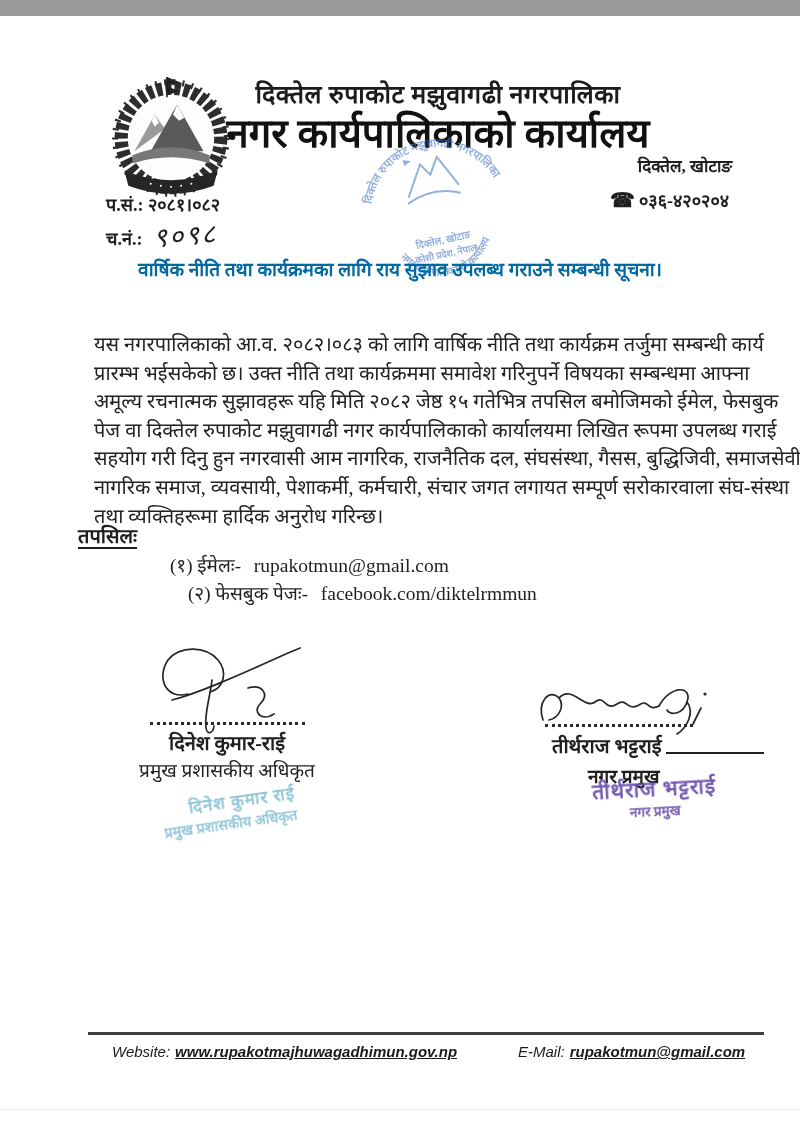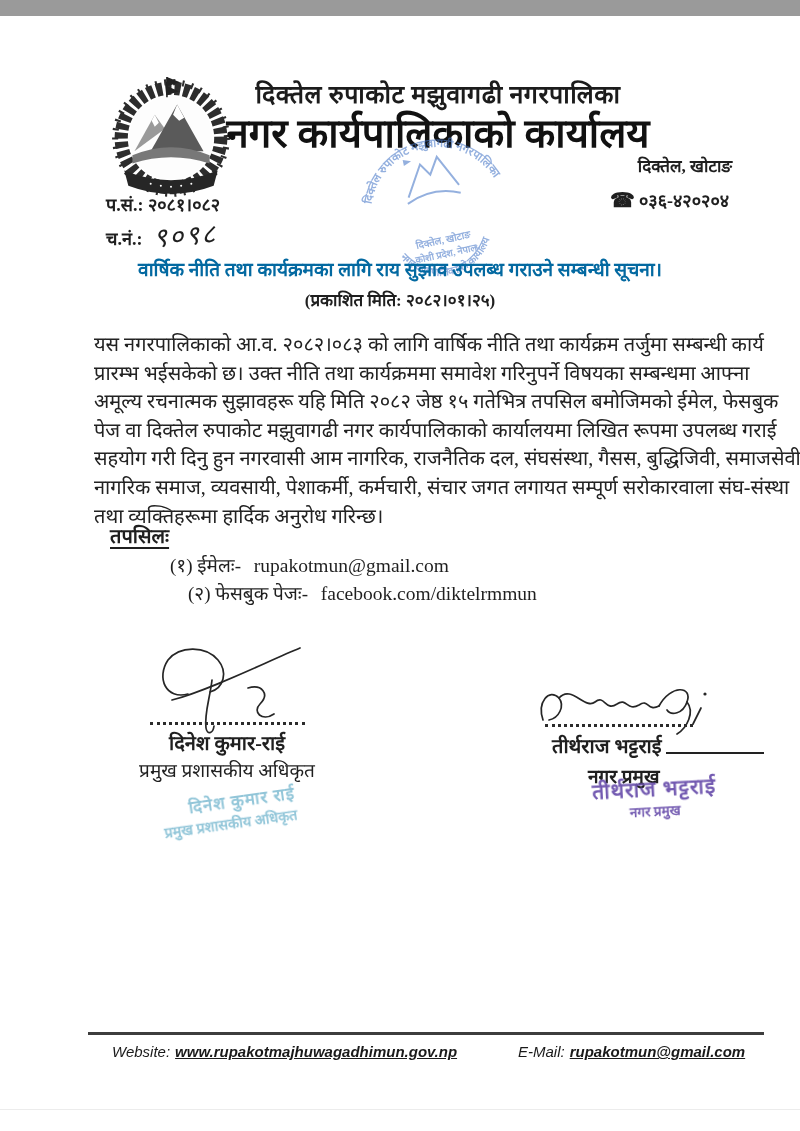--- a/index.html
+++ b/index.html
@@ -24,21 +24,21 @@
   
   .subject{left:60px;top:240px;width:680px;text-align:center;font-size:19px;font-weight:700;color:#0369a1;}
   .pubdate{left:60px;top:272px;width:680px;text-align:center;font-size:17px;font-weight:600;}
 
   
   .body-block{left:94px;top:314px;width:620px;font-size:20px;color:#222;font-family:Liberation Serif, serif;}
   .body-line{height:28.6px;text-align:justify;text-align-last:justify;white-space:nowrap;}
   .body-line.last{text-align-last:left;}
 
   
-  .tapasil-head{left:110px;top:506px;font-size:20px;font-weight:700;text-decoration:underline;text-underline-offset:4px;}
+  .tapasil-head{left:78px;top:506px;font-size:20px;font-weight:700;text-decoration:underline;text-underline-offset:4px;}
   .tap-item{font-size:19px;}
   .tap-item .val{font-family:"Liberation Serif",serif;margin-left:8px;font-size:19.5px;}
   .tap1{left:170px;top:536px;}
   .tap2{left:188px;top:564px;}
 
   
   .sig-svg{stroke:#262626;fill:none;stroke-width:1.7;stroke-linecap:round;}
   .dotted{border-bottom:3.5px dotted #2b2b2b;height:0;}
   .dotted-left{left:150px;top:706px;width:155px;}
   .dotted-right{left:545px;top:708px;width:148px;}
@@ -122,21 +122,20 @@
       <textPath href="#arcBottom" startOffset="50%" text-anchor="middle">नगर कार्यपालिकाको कार्यालय</textPath>
     </text>
     <path d="M60,60 L78,30 L86,42 L96,26 L112,58" fill="none" stroke="#4878c8" stroke-width="2"></path>
     <path d="M58,66 Q85,54 112,66" fill="none" stroke="#4878c8" stroke-width="2"></path>
     <path d="M62,22 l8,3 -8,3 z" fill="#4878c8"></path>
     <text x="85" y="112" font-size="10" text-anchor="middle">दिक्तेल, खोटाङ</text>
     <text x="85" y="126" font-size="9.5" text-anchor="middle">कोशी प्रदेश, नेपाल</text>
   </svg>
 
   <div class="abs subject">वार्षिक नीति तथा कार्यक्रमका लागि राय सुझाव उपलब्ध गराउने सम्बन्धी सूचना।</div>
-  <div class="abs pubdate">(प्रकाशित मिति: २०८२।०१।२५)</div>
 
   <div class="abs body-block">
     <div class="body-line">यस नगरपालिकाको आ.व. २०८२।०८३ को लागि वार्षिक नीति तथा कार्यक्रम तर्जुमा सम्बन्धी कार्य</div>
     <div class="body-line">प्रारम्भ भईसकेको छ। उक्त नीति तथा कार्यक्रममा समावेश गरिनुपर्ने विषयका सम्बन्धमा आफ्ना</div>
     <div class="body-line">अमूल्य रचनात्मक सुझावहरू यहि मिति २०८२ जेष्ठ १५ गतेभित्र तपसिल बमोजिमको ईमेल, फेसबुक</div>
     <div class="body-line">पेज वा दिक्तेल रुपाकोट मझुवागढी नगर कार्यपालिकाको कार्यालयमा लिखित रूपमा उपलब्ध गराई</div>
     <div class="body-line">सहयोग गरी दिनु हुन नगरवासी आम नागरिक, राजनैतिक दल, संघसंस्था, गैसस, बुद्धिजिवी, समाजसेवी,</div>
     <div class="body-line">नागरिक समाज, व्यवसायी, पेशाकर्मी, कर्मचारी, संचार जगत लगायत सम्पूर्ण सरोकारवाला संघ-संस्था</div>
     <div class="body-line last">तथा व्यक्तिहरूमा हार्दिक अनुरोध गरिन्छ।</div>
   </div>

